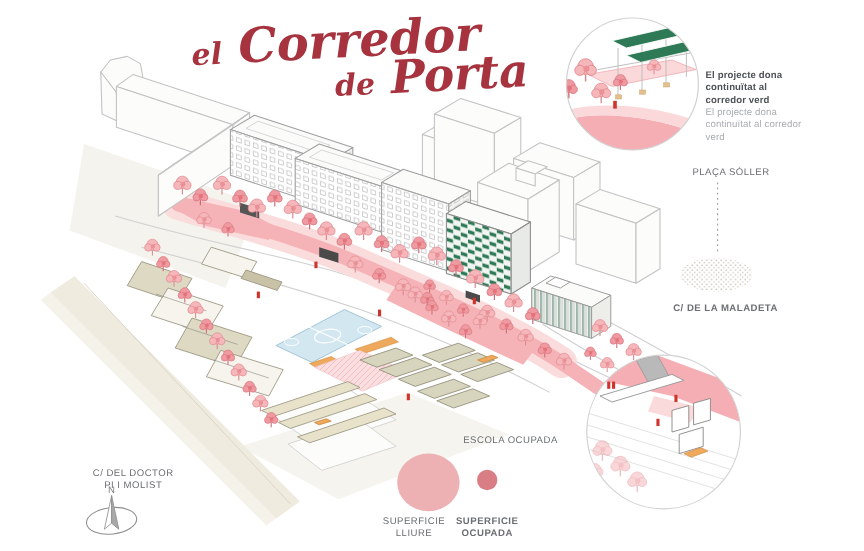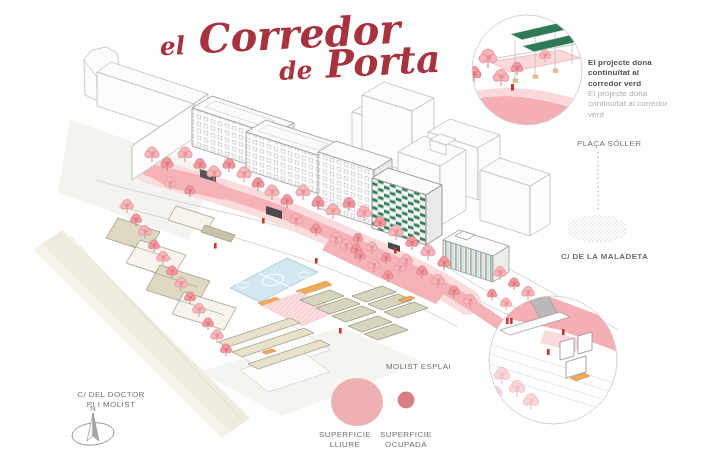--- a/index.html
+++ b/index.html
@@ -364,22 +364,22 @@
 <div class="title">
   <div class="t1"><span class="small">el</span> <span>Corredor</span></div>
   <div class="t2"><span class="small">de</span> <span>Porta</span></div>
 </div>
 
 <div class="cap dark" style="left:588px;top:24px;width:82px;">El projecte dona continuïtat al corredor verd</div>
 <div class="cap light" style="left:588px;top:55px;width:82px;">El projecte dona continuïtat al corredor verd</div>
 
 <div class="lbl" style="left:577px;top:139px;">PLAÇA SÓLLER</div>
 <div class="lbl" style="left:561px;top:252px;font-weight:bold;">C/ DE LA MALADETA</div>
-<div class="lbl" style="left:386px;top:362px;">MOLIST ESPLAI</div>
+<div class="lbl" style="left:386px;top:362px;">ESCOLA OCUPADA</div>
 <div class="lbl center" style="left:76px;top:390px;width:70px;">C/ DEL DOCTOR PI I MOLIST</div>
 
 
 <div class="lbl center" style="left:314px;top:430px;width:62px;">SUPERFICIE LLIURE</div>
-<div class="lbl center" style="left:376px;top:430px;width:60px;">SUPERFICIE OCUPADA</div>
+<div class="lbl center" style="left:376px;top:430px;width:60px;font-weight:bold;">SUPERFICIE OCUPADA</div>
 
 <div class="lbl" style="left:90px;top:404px;color:#7a7e82;">N</div>
 
 </div>
 
 </body></html>

